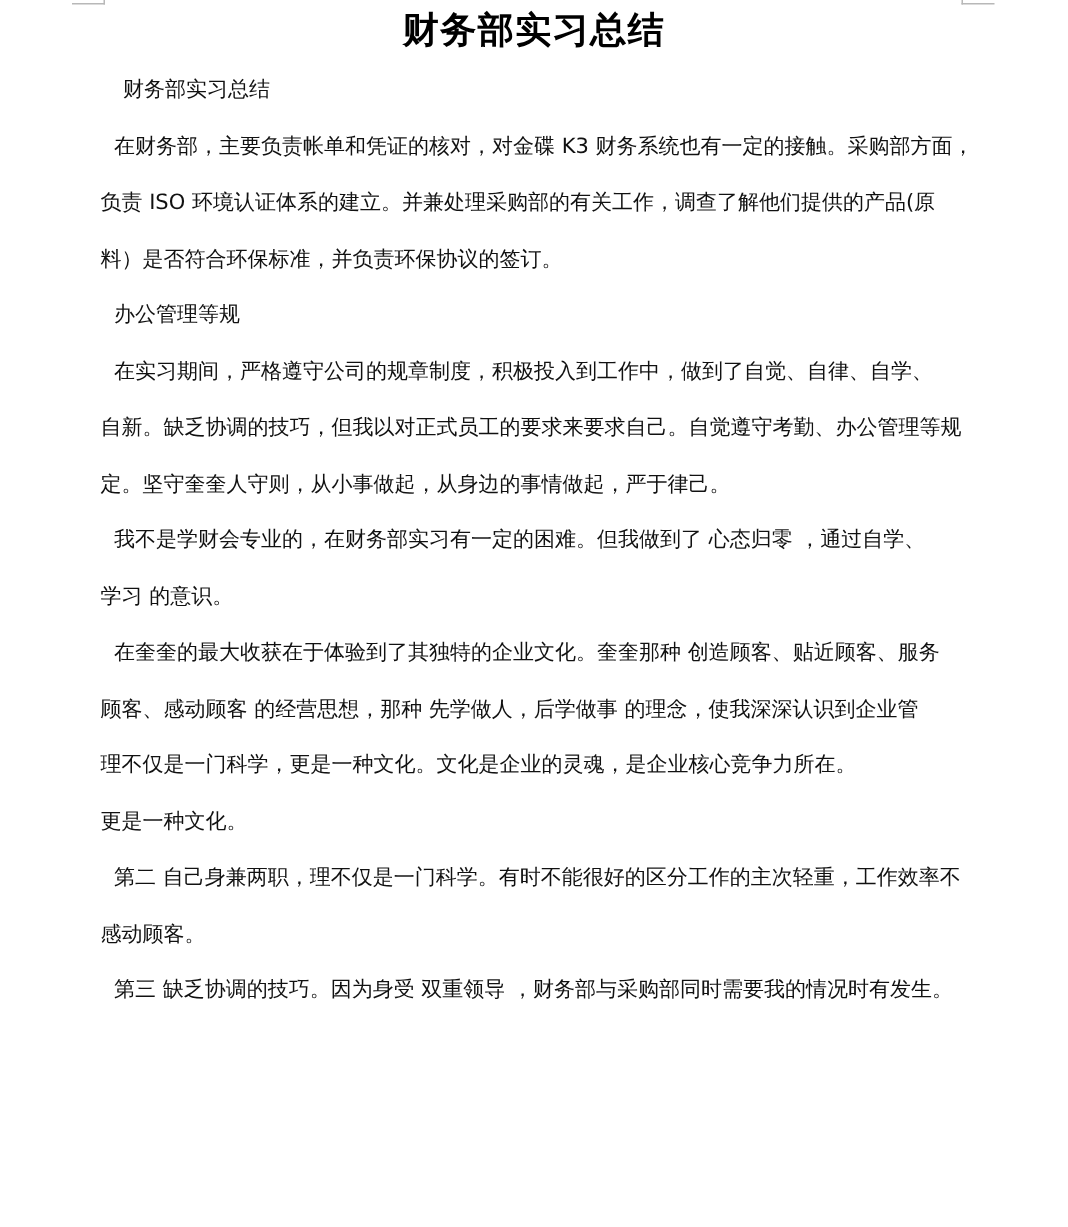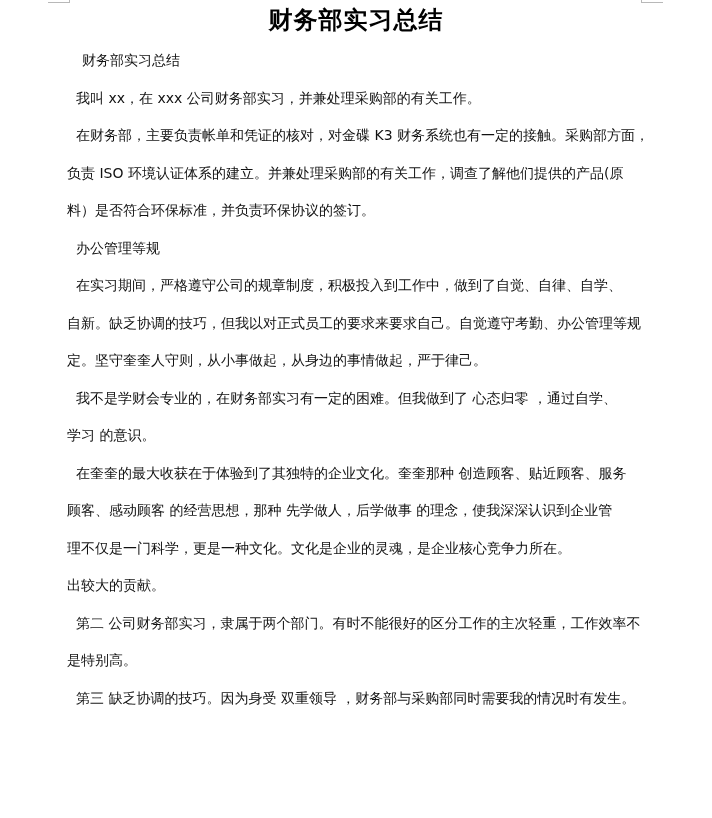--- a/index.html
+++ b/index.html
@@ -65,39 +65,38 @@
 <body>
 
 <div class="corner-mark left"></div>
 <div class="corner-mark right"></div>
 
 <div class="page-title">财务部实习总结</div>
 
 <div class="doc-body">
   <span class="line indent-sub">财务部实习总结</span>
 
-  <span class="line indent-para">我叫 xx，在 xxx 公司财务部实习，并兼处理采购部的有关工作。</span>
 
   <span class="line indent-para">在财务部，主要负责帐单和凭证的核对，对金碟 K3 财务系统也有一定的接触。采购部方面，</span>
   <span class="line">负责 ISO 环境认证体系的建立。并兼处理采购部的有关工作，调查了解他们提供的产品(原</span>
   <span class="line">料）是否符合环保标准，并负责环保协议的签订。</span>
 
   <span class="line heading-line">办公管理等规</span>
 
   <span class="line indent-para">在实习期间，严格遵守公司的规章制度，积极投入到工作中，做到了自觉、自律、自学、</span>
   <span class="line">自新。缺乏协调的技巧，但我以对正式员工的要求来要求自己。自觉遵守考勤、办公管理等规</span>
   <span class="line">定。坚守奎奎人守则，从小事做起，从身边的事情做起，严于律己。</span>
 
   <span class="line indent-para">我不是学财会专业的，在财务部实习有一定的困难。但我做到了 心态归零 ，通过自学、</span>
   <span class="line">学习 的意识。</span>
 
   <span class="line indent-para">在奎奎的最大收获在于体验到了其独特的企业文化。奎奎那种 创造顾客、贴近顾客、服务</span>
   <span class="line">顾客、感动顾客 的经营思想，那种 先学做人，后学做事 的理念，使我深深认识到企业管</span>
   <span class="line">理不仅是一门科学，更是一种文化。文化是企业的灵魂，是企业核心竞争力所在。</span>
 
 
-  <span class="line">出较大的贡献。</span>
+  <span class="line">更是一种文化。</span>
 
-  <span class="line indent-para">第二 公司财务部实习，隶属于两个部门。有时不能很好的区分工作的主次轻重，工作效率不</span>
-  <span class="line">是特别高。</span>
+  <span class="line indent-para">第二 自己身兼两职，理不仅是一门科学。有时不能很好的区分工作的主次轻重，工作效率不</span>
+  <span class="line">感动顾客。</span>
 
   <span class="line indent-para">第三 缺乏协调的技巧。因为身受 双重领导 ，财务部与采购部同时需要我的情况时有发生。</span>
 </div>
 
 </body></html>

